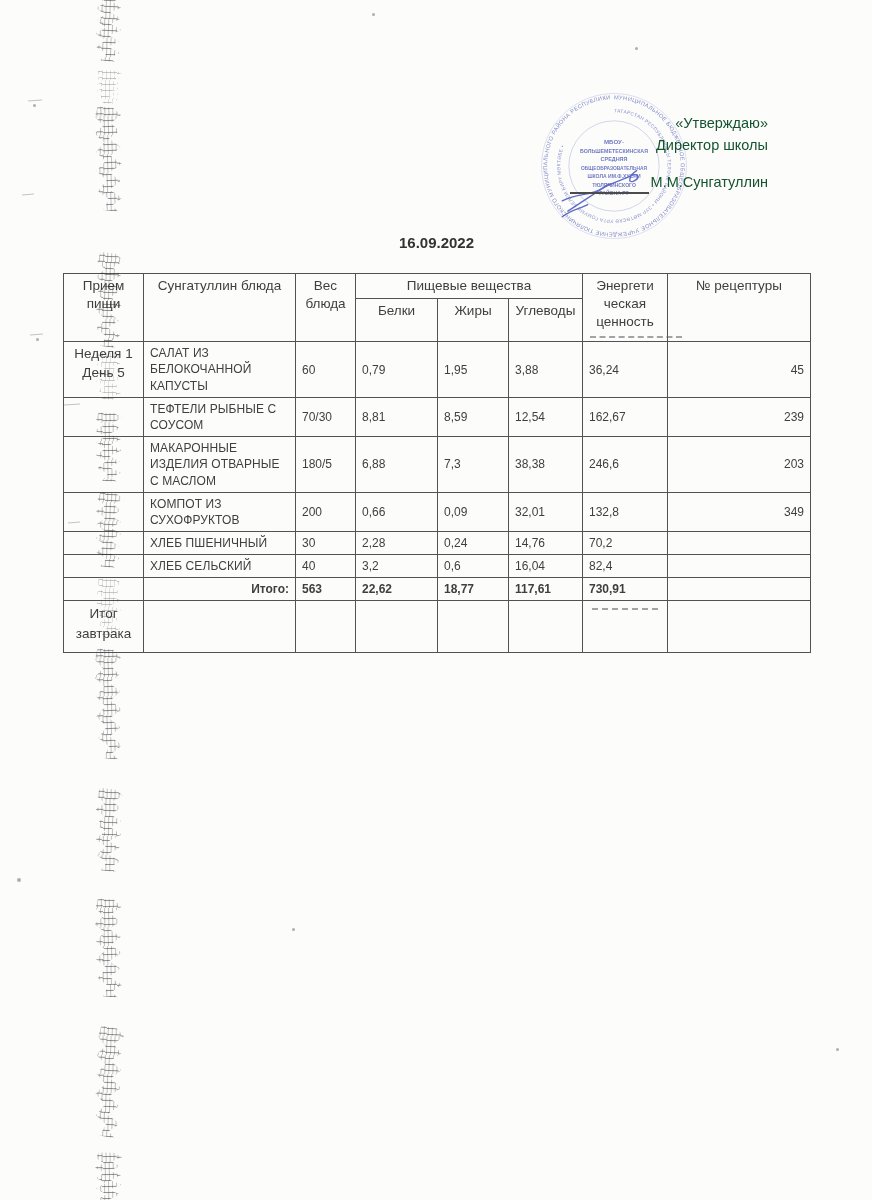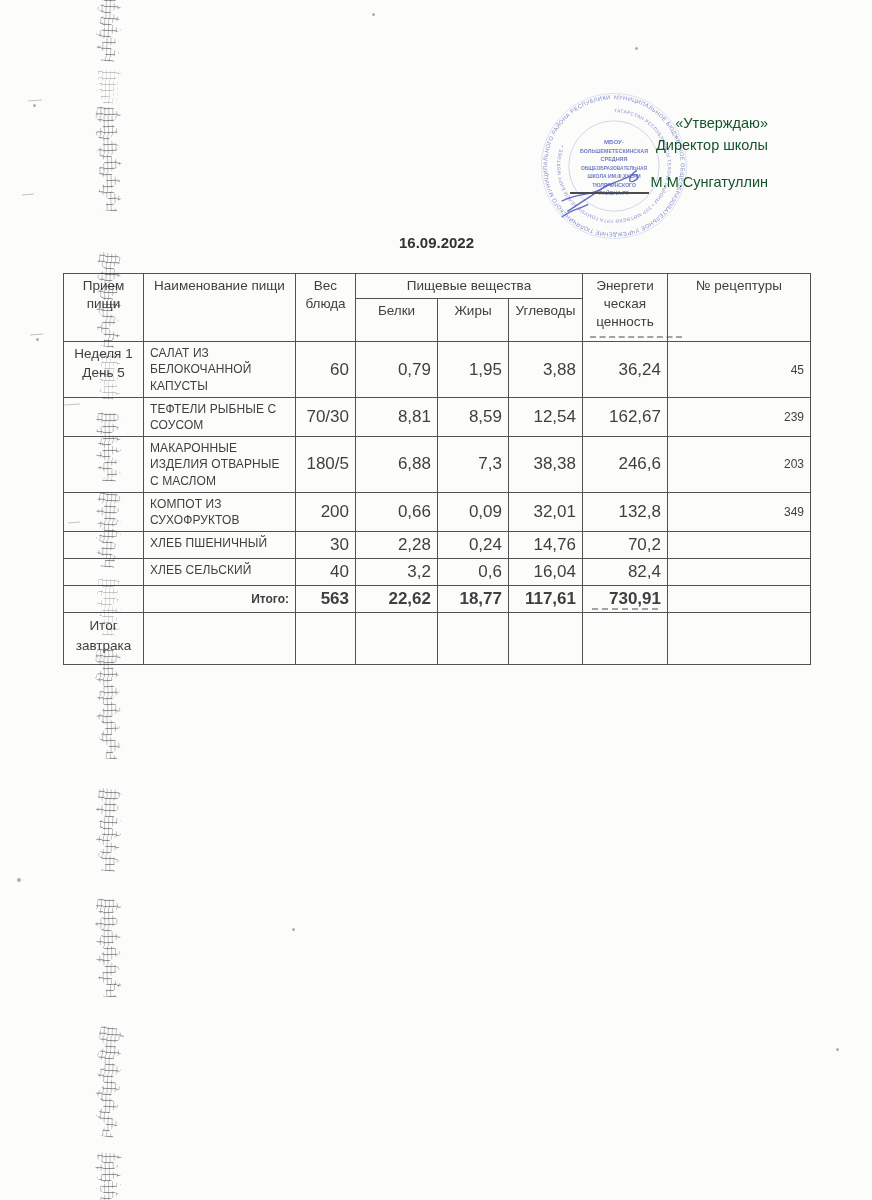--- a/index.html
+++ b/index.html
@@ -49,21 +49,21 @@
     overflow:hidden;
   }
   thead th{font-size:13.5px; text-align:center; vertical-align:top; line-height:1.35;}
   .th-meal{padding:4px 13px;}
   .th-dish{padding:4px 28px;}
   .th-weight{padding:4px 10px;}
   .th-recipe{padding:4px 35px;}
   .th-energy{padding:4px 8px;}
   td.c-meal{font-size:13.5px; text-align:center; vertical-align:top; line-height:1.4; white-space:pre-line;}
   td.c-dish{font-size:12px; text-align:left; vertical-align:top; padding:3px 8px; line-height:1.35; letter-spacing:.1px;}
-  td.c-num{font-size:17px; text-align:right; vertical-align:middle;}
+  td.c-num{font-size:12px; text-align:left; vertical-align:middle;}
   td.c-recipe{font-size:12px; text-align:right; vertical-align:middle; padding-right:10px;}
   tr.total td{font-weight:bold;}
   td.c-total-label{font-size:12px; font-weight:bold; text-align:right; vertical-align:middle; padding-right:8px;}
   td.c-footer{font-size:13.5px; text-align:center; vertical-align:top; line-height:1.45; padding:4px 6px;}
 </style>
 </head>
 <body>
 
 <div class="page">
 
@@ -148,21 +148,21 @@
         <col style="width:60px">
       <col style="width:82px">
         <col style="width:71px">
         <col style="width:74px">
       <col style="width:85px">
         <col style="width:143px">
     </colgroup>
     <thead>
       <tr style="height:24px;">
         <th rowspan="2" class="th-meal">Прием пищи</th>
-        <th rowspan="2" class="th-dish">Наименование пищи</th>
+        <th rowspan="2" class="th-dish">Сунгатуллин блюда</th>
         <th rowspan="2" class="th-weight">Вес блюда</th>
         <th colspan="3">Пищевые вещества</th>
         <th rowspan="2" class="th-energy">Энергети ческая ценность</th>
         <th rowspan="2" class="th-recipe">№ рецептуры</th>
       </tr>
       <tr style="height:43px;">
         <th>Белки</th>
         <th>Жиры</th>
         <th>Углеводы</th>
       </tr>

